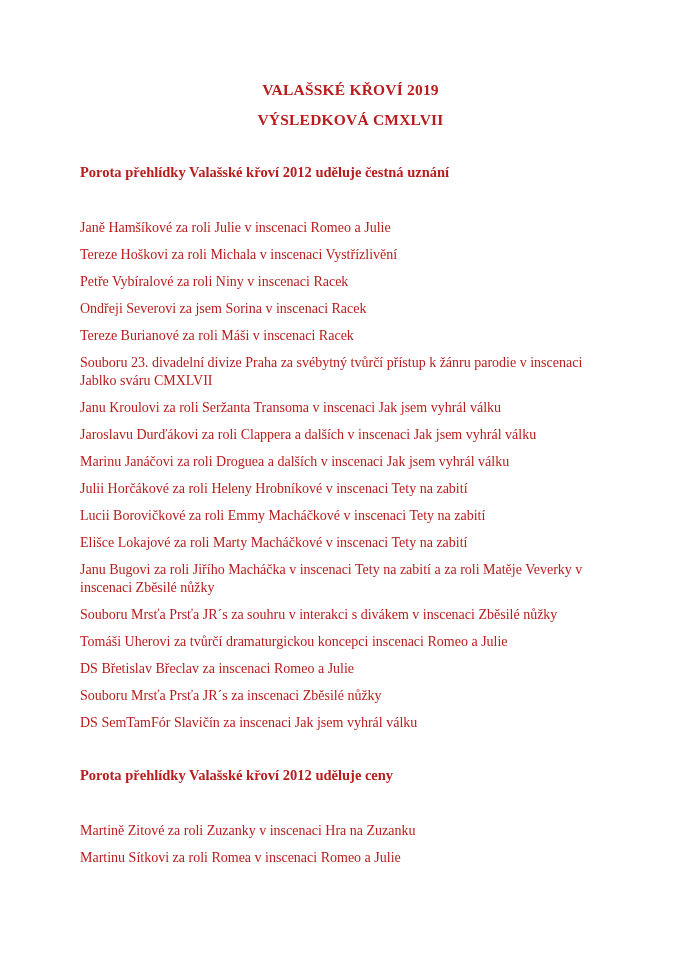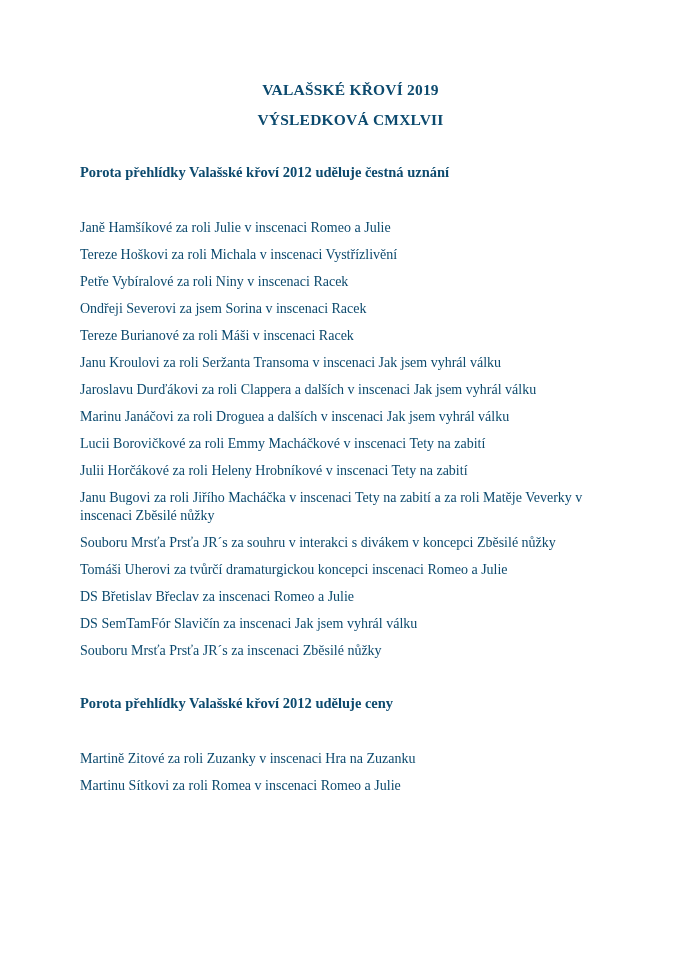--- a/index.html
+++ b/index.html
@@ -8,21 +8,21 @@
     background: #ffffff;
   }
   .page {
     position: relative;
     width: 679px;
     height: 960px;
     background: #ffffff;
     box-sizing: border-box;
     padding: 80px 58px 40px 80px;
     font-family: "Liberation Serif", "DejaVu Serif", serif;
-    color: #0c4a6e;
+    color: #b91c1c;
     overflow: hidden;
   }
   .doc-title {
     text-align: center;
     font-weight: bold;
     font-size: 15.5px;
     line-height: 19px;
     letter-spacing: 0.2px;
     margin: 0;
   }
@@ -49,30 +49,32 @@
   <p class="doc-title">VALAŠSKÉ KŘOVÍ 2019</p>
   <p class="doc-title second">VÝSLEDKOVÁ CMXLVII</p>
 
   <p class="section-heading">Porota přehlídky Valašské křoví 2012 uděluje čestná uznání</p>
 
   <p class="award-item">Janě Hamšíkové za roli Julie v inscenaci Romeo a Julie</p>
   <p class="award-item">Tereze Hoškovi za roli Michala v inscenaci Vystřízlivění</p>
   <p class="award-item">Petře Vybíralové za roli Niny v inscenaci Racek</p>
   <p class="award-item">Ondřeji Severovi za jsem Sorina v inscenaci Racek</p>
   <p class="award-item">Tereze Burianové za roli Máši v inscenaci Racek</p>
+  <p class="award-item">Souboru 23. divadelní divize Praha za svébytný tvůrčí přístup k žánru parodie v inscenaci Jablko sváru CMXLVII</p>
   <p class="award-item">Janu Kroulovi za roli Seržanta Transoma v inscenaci Jak jsem vyhrál válku</p>
   <p class="award-item">Jaroslavu Durďákovi za roli Clappera a dalších v inscenaci Jak jsem vyhrál válku</p>
   <p class="award-item">Marinu Janáčovi za roli Droguea a dalších v inscenaci Jak jsem vyhrál válku</p>
+  <p class="award-item">Julii Horčákové za roli Heleny Hrobníkové v inscenaci Tety na zabití</p>
   <p class="award-item">Lucii Borovičkové za roli Emmy Macháčkové v inscenaci Tety na zabití</p>
-  <p class="award-item">Julii Horčákové za roli Heleny Hrobníkové v inscenaci Tety na zabití</p>
+  <p class="award-item">Elišce Lokajové za roli Marty Macháčkové v inscenaci Tety na zabití</p>
   <p class="award-item">Janu Bugovi za roli Jiřího Macháčka v inscenaci Tety na zabití a za roli Matěje Veverky v inscenaci Zběsilé nůžky</p>
-  <p class="award-item">Souboru Mrsťa Prsťa JR´s za souhru v interakci s divákem v koncepci Zběsilé nůžky</p>
+  <p class="award-item">Souboru Mrsťa Prsťa JR´s za souhru v interakci s divákem v inscenaci Zběsilé nůžky</p>
   <p class="award-item">Tomáši Uherovi za tvůrčí dramaturgickou koncepci inscenaci Romeo a Julie</p>
   <p class="award-item">DS Břetislav Břeclav za inscenaci Romeo a Julie</p>
+  <p class="award-item">Souboru Mrsťa Prsťa JR´s za inscenaci Zběsilé nůžky</p>
   <p class="award-item">DS SemTamFór Slavičín za inscenaci Jak jsem vyhrál válku</p>
-  <p class="award-item">Souboru Mrsťa Prsťa JR´s za inscenaci Zběsilé nůžky</p>
 
   <p class="section-heading">Porota přehlídky Valašské křoví 2012 uděluje ceny</p>
 
   <p class="award-item">Martině Zitové za roli Zuzanky v inscenaci Hra na Zuzanku</p>
   <p class="award-item">Martinu Sítkovi za roli Romea v inscenaci Romeo a Julie</p>
 
 </div>
 
 </body></html>

